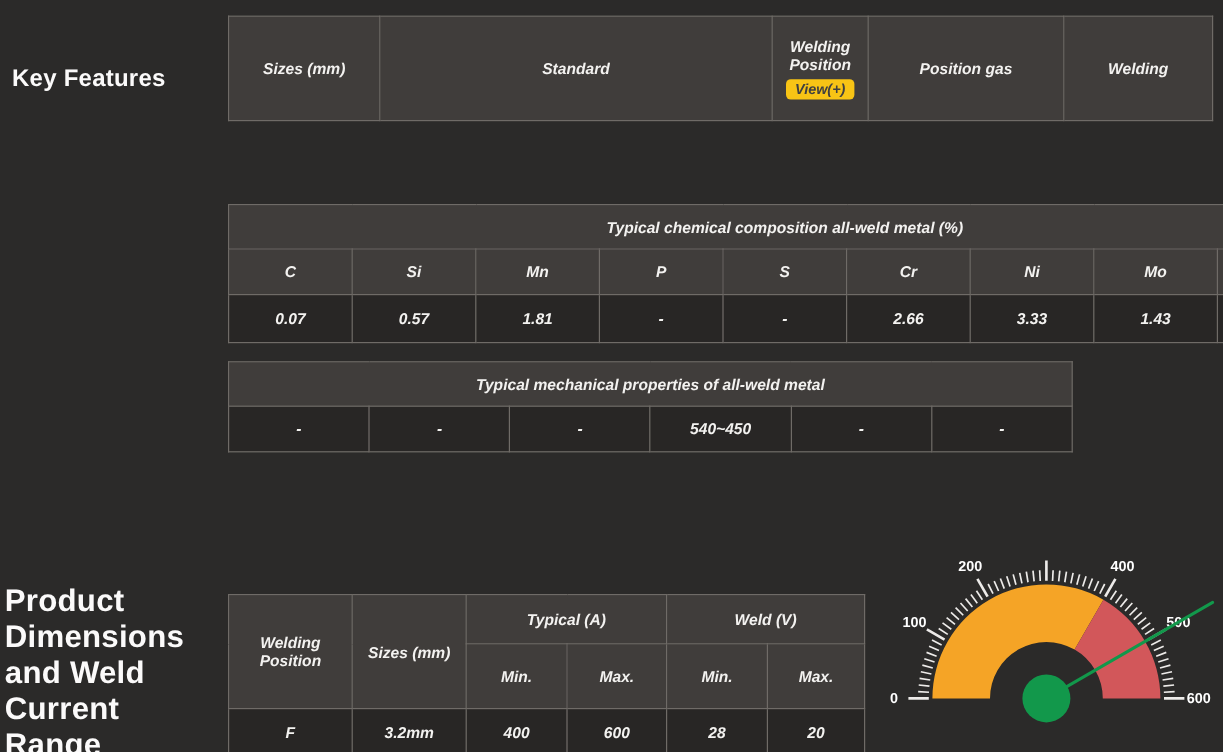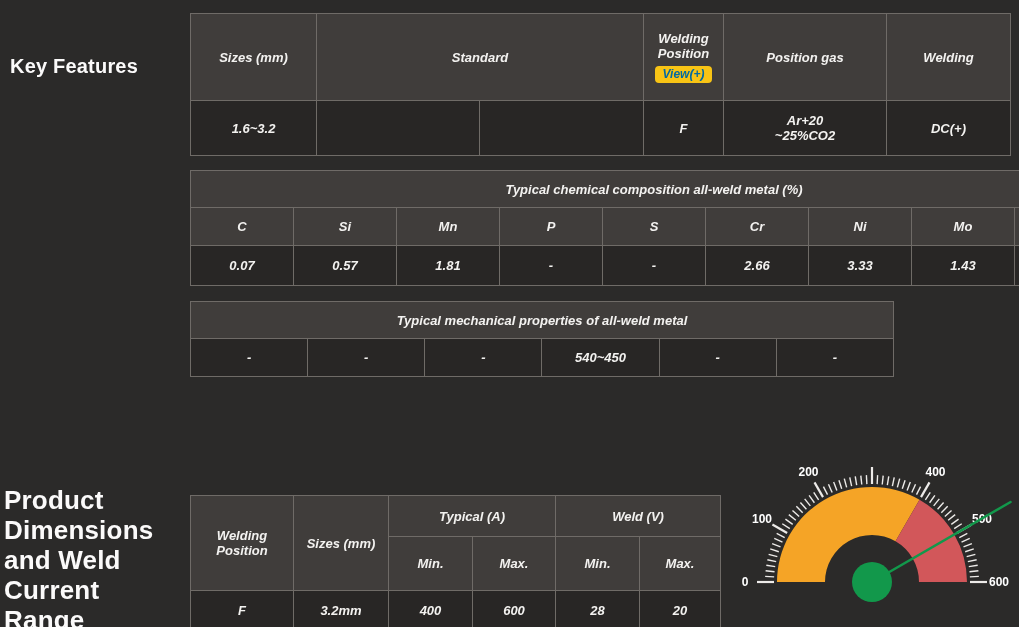--- a/index.html
+++ b/index.html
@@ -16,21 +16,21 @@
     white-space:pre-line; overflow:hidden;font-style:italic;
   }
   table.spec th { background:#403d3b; }
   table.spec td { background:#282625; }
 
   #table-key-spec   { left:190px; top:13px;  width:820px; }
   #table-chemical   { left:190px; top:170px; width:928px; }
   #table-mechanical { left:190px; top:301px; width:704px; }
   #table-current    { left:190px; top:495px; width:530px; }
 
-  .view-badge { display:inline-block; background:#f8c415; color:#0369a1; border-radius:4px;
+  .view-badge { display:inline-block; background:#f8c415; color:#404040; border-radius:4px;
                 padding:1px 8px 2px; font-size:12px; font-weight:bold; cursor:pointer; margin-top:5px; }
   .hdr-stack { display:flex; flex-direction:column; align-items:center; justify-content:center; }
   .yellow-val { color:#f2b51c; }
 
   #gauge-wrap { position:absolute; left:728px; top:438px; width:291px; height:189px; }
 </style>
 </head>
 <body>
 
 <div id="title-key-features" class="section-title">Key Features</div>
@@ -49,29 +49,20 @@
     <th>Sizes (mm)</th>
     <th colspan="2">Standard</th>
     <th>
       <div class="hdr-stack">
         <span>Welding Position</span>
         <span class="view-badge">View(+)</span>
       </div>
     </th>
     <th>Position gas</th>
     <th>Welding</th>
-  </tr>
-  <tr style="height:55px">
-    <td>1.6~3.2</td>
-    <td></td>
-    <td></td>
-    <td>F</td>
-    <td>Ar+20
-~25%CO2</td>
-    <td>DC(+)</td>
   </tr>
 </tbody>
   </table>
 
 <table id="table-chemical" class="spec">
   <tbody>
       <tr style="height:37px">
     <th colspan="9">Typical chemical composition all-weld metal (%)</th>
   </tr>
   <tr style="height:38px">

